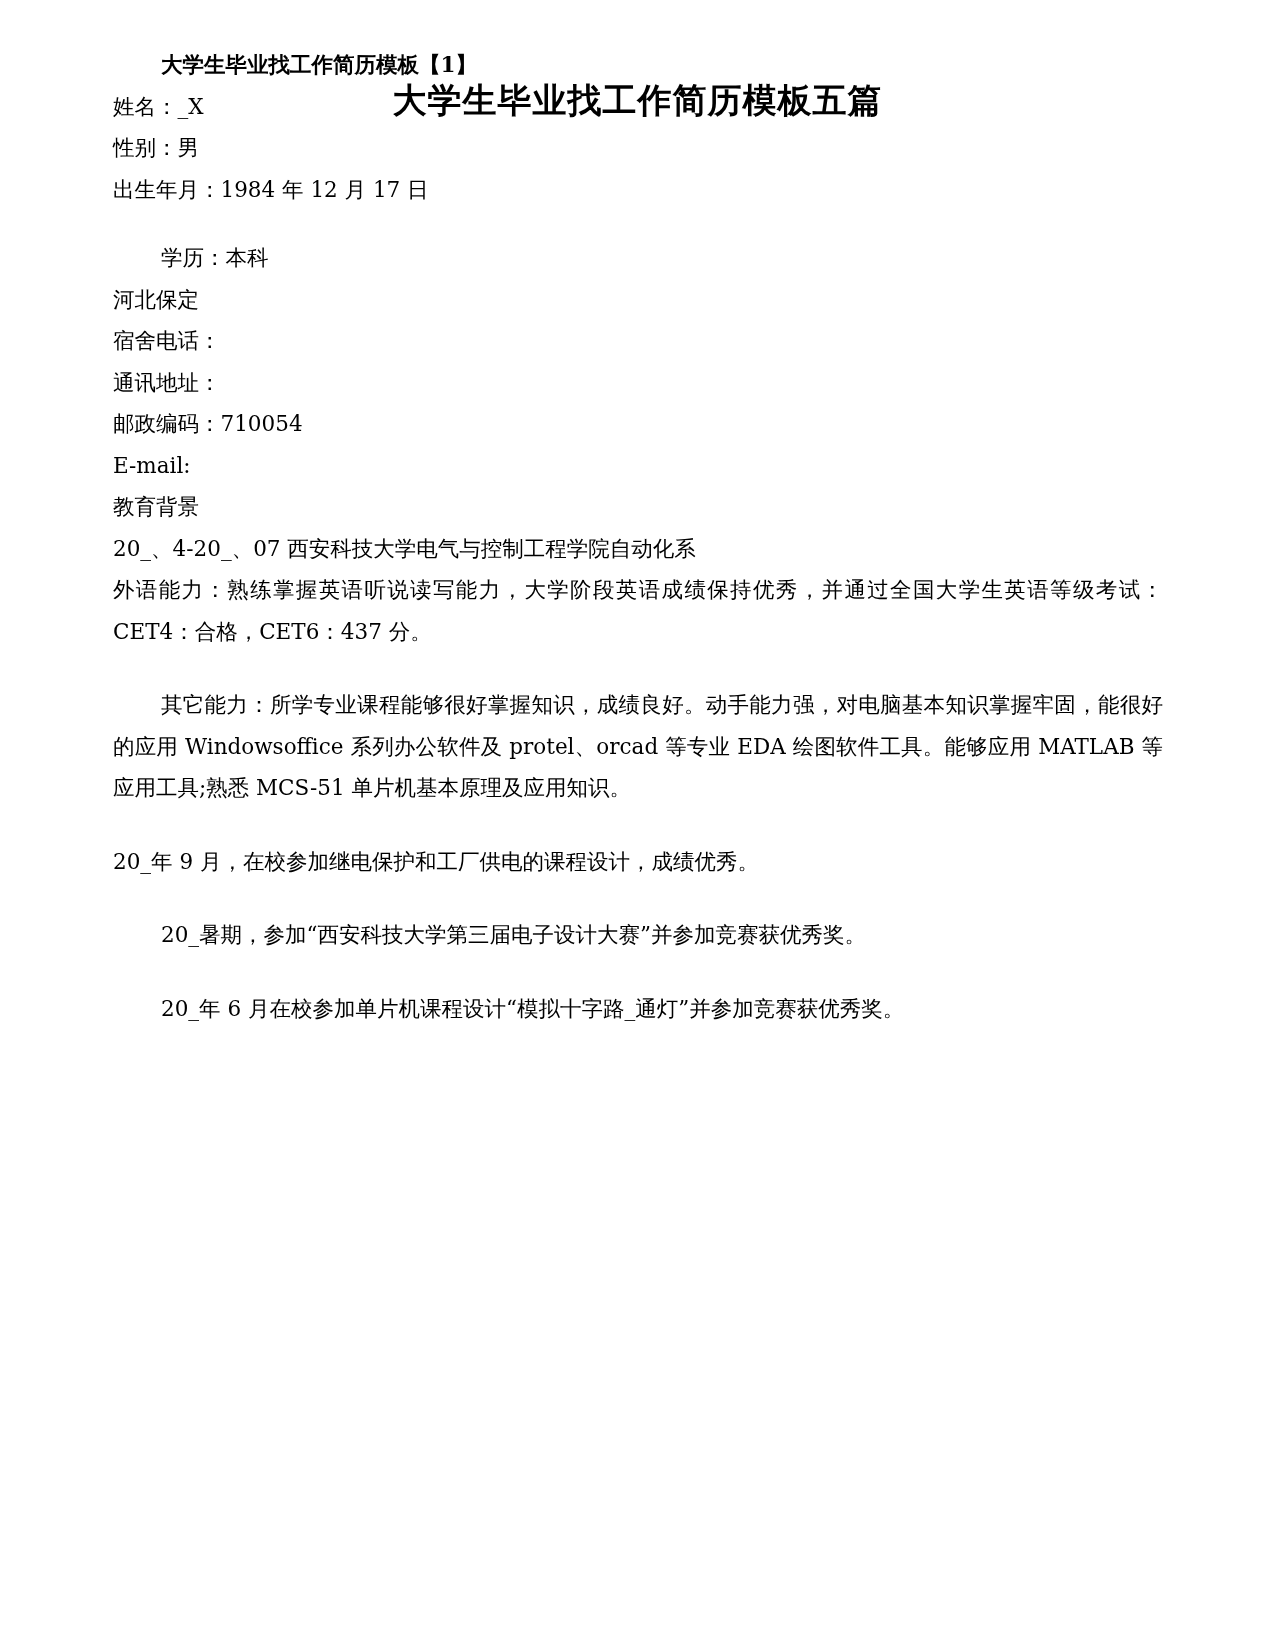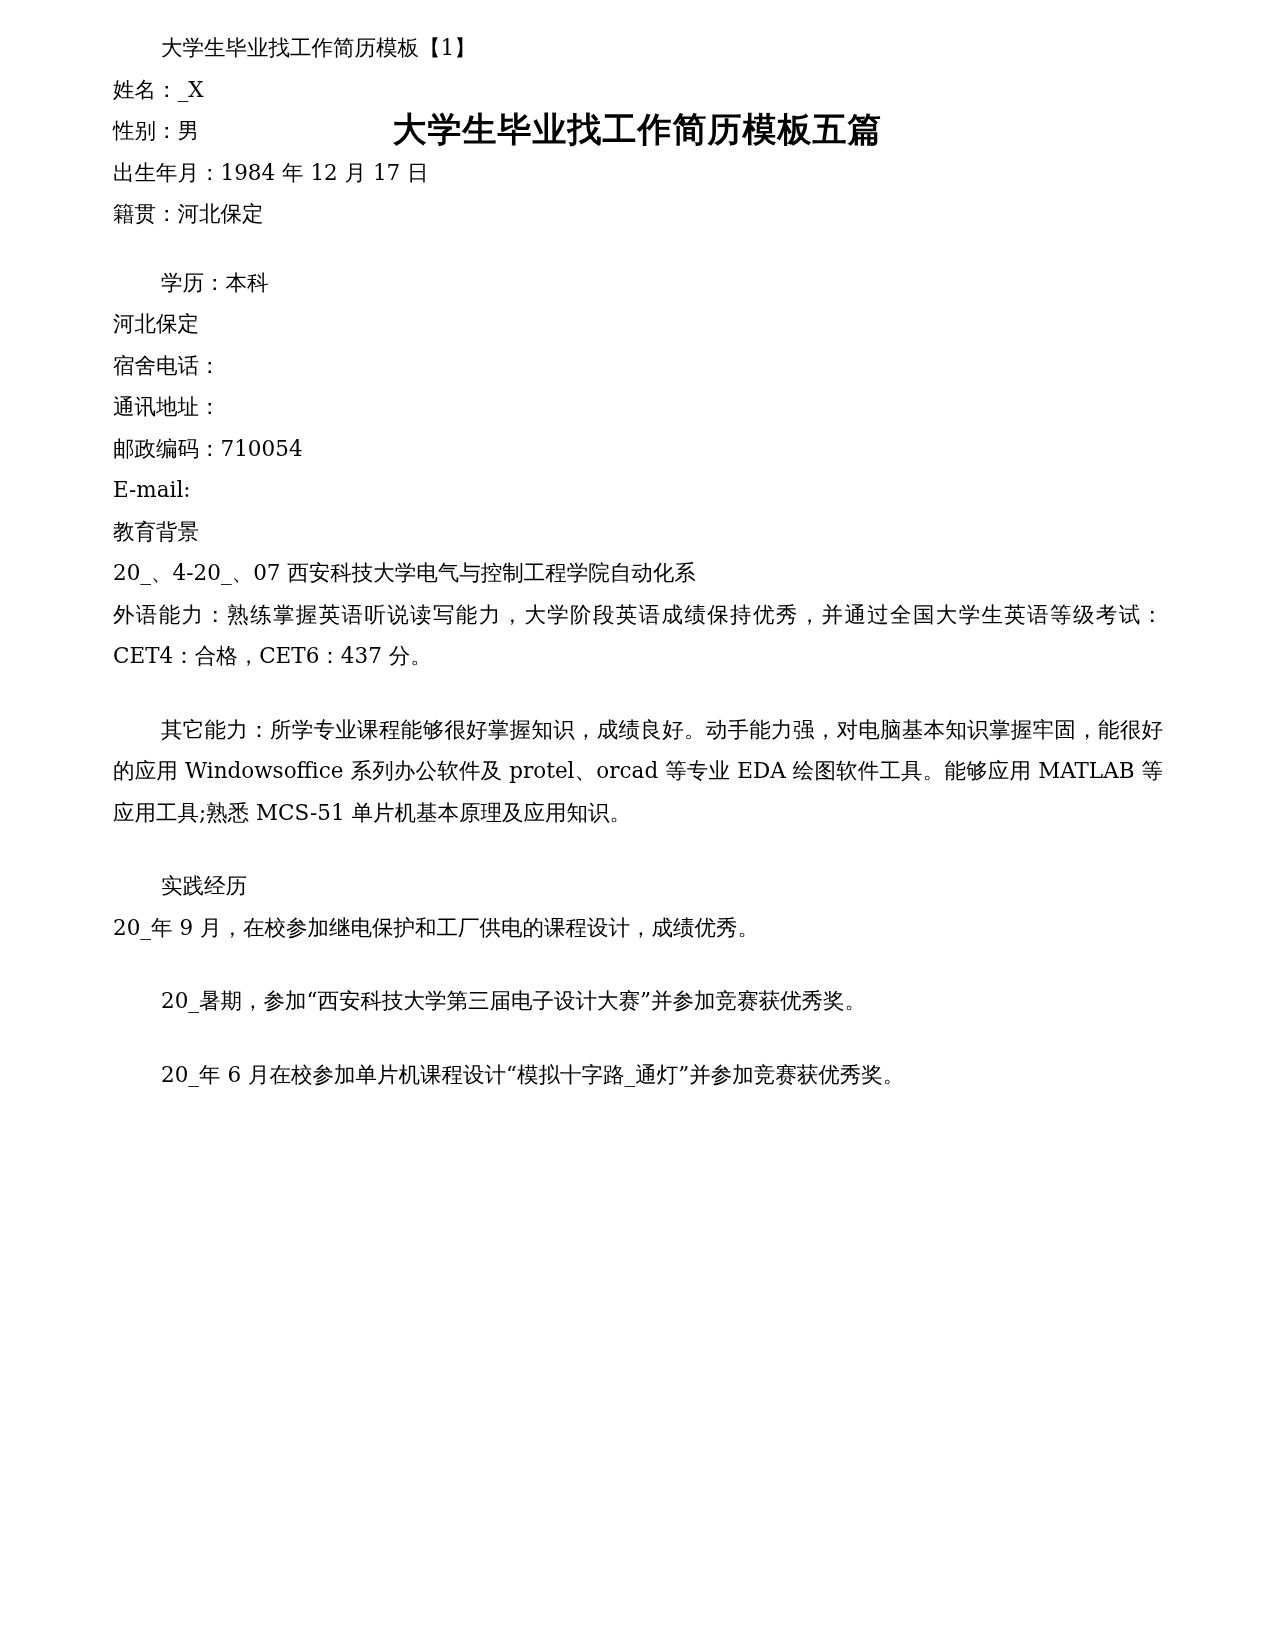--- a/index.html
+++ b/index.html
@@ -22,21 +22,21 @@
     width: 1050px;
   }
   .doc-title {
     text-align: center;
     font-family: "DejaVu Sans", sans-serif;
     font-weight: bold;
     font-size: 34px;
     letter-spacing: 1px;
     color: #000000;
     margin: 0;
-    padding-top: 107px;
+    padding-top: 78px;
     padding-bottom: 0;
     line-height: 1.35;
     white-space: pre;
   }
   .para {
     font-family: "DejaVu Serif", "Liberation Serif", serif;
     font-size: 21.5px;
     line-height: 41.5px;
     color: #000000;
     margin: 0;
@@ -47,40 +47,40 @@
   .para.indent {
     text-indent: 48px;
   }
   .gap-md {
     height: 27px;
   }
   .gap-lg {
     height: 32px;
   }
   .block-first {
-    margin-top: 27px;
+    margin-top: 44px;
+    font-weight: bold;
   }
 </style>
 </head>
 <body>
 
 <div class="page">
   <h1 class="doc-title">大学生毕业找工作简历模板五篇</h1>
 
   <div class="content">
 
     <p class="para indent block-first">大学生毕业找工作简历模板【1】</p>
 
     <p class="para">姓名：_X</p>
 
     <p class="para">性别：男</p>
 
     <p class="para">出生年月：1984 年 12 月 17 日</p>
 
-    <p class="para">籍贯：河北保定</p>
 
     <div class="gap-md"></div>
 
     <p class="para indent">学历：本科</p>
 
 
     <p class="para">河北保定</p>
 
 
     <p class="para">宿舍电话：</p>
@@ -97,21 +97,20 @@
 
 
     <p class="para">外语能力：熟练掌握英语听说读写能力，大学阶段英语成绩保持优秀，并通过全国大学生英语等级考试：CET4：合格，CET6：437 分。</p>
 
     <div class="gap-lg"></div>
 
     <p class="para indent">其它能力：所学专业课程能够很好掌握知识，成绩良好。动手能力强，对电脑基本知识掌握牢固，能很好的应用 Windowsoffice 系列办公软件及 protel、orcad 等专业 EDA 绘图软件工具。能够应用 MATLAB 等应用工具;熟悉 MCS-51 单片机基本原理及应用知识。</p>
 
     <div class="gap-lg"></div>
 
-    <p class="para indent">实践经历</p>
 
     <p class="para">20_年 9 月，在校参加继电保护和工厂供电的课程设计，成绩优秀。</p>
 
     <div class="gap-lg"></div>
 
     <p class="para indent">20_暑期，参加“西安科技大学第三届电子设计大赛”并参加竞赛获优秀奖。</p>
 
     <div class="gap-lg"></div>
 
     <p class="para indent">20_年 6 月在校参加单片机课程设计“模拟十字路_通灯”并参加竞赛获优秀奖。</p>

